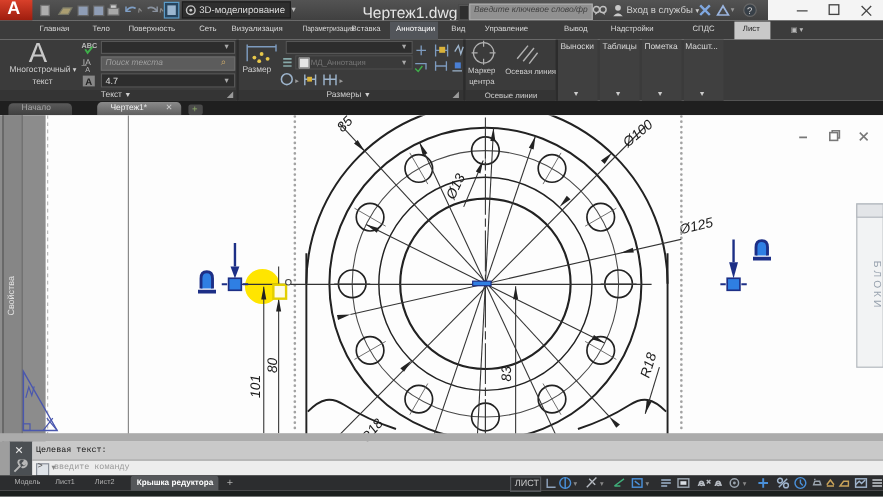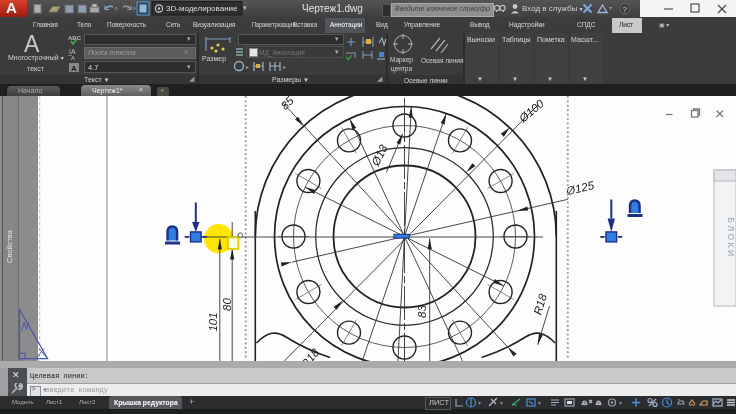--- a/index.html
+++ b/index.html
@@ -28,21 +28,21 @@
   <path d="M134 7 l2 2.5 m-2 -2.5 l-0.5 3.5" stroke="#888" stroke-width="1"></path>
  </g>
  <rect x="137" y="2" width="12" height="13" fill="#27455f" stroke="#5a9bc8"></rect>
  <rect x="139.5" y="4.5" width="7" height="8" fill="#9ab6d0"></rect>
  <rect x="152" y="1.5" width="90" height="13.5" fill="#2e2e2e" stroke="#1d1d1d"></rect>
  <circle cx="159" cy="8.5" r="3.6" fill="none" stroke="#c8c8c8" stroke-width="1.2"></circle>
     <circle cx="159" cy="8.5" r="1.2" fill="#c8c8c8"></circle>
 </svg>
 <div class="tx" style="left:166px;top:3.5px;color:#ddd;font-size:8px;">3D-моделирование</div>
 <div class="tx" style="left:243px;top:4px;color:#bbb;font-size:7px;">▾</div>
-<div class="tx" style="left:302px;top:3px;color:#e3e3e3;font-size:10px;">Чертеж1.dwg</div>
+<div class="tx" style="left:302px;top:3px;color:#e3e3e3;font-size:13px;">Чертеж1.dwg</div>
 <div class="ab" style="left:382px;top:3.5px;width:7px;height:11px;background:#2e2e2e;border:1px solid #555;"></div>
 <div class="ab" style="left:391px;top:3px;width:101px;height:12px;background:#909090;border:1px solid #aaa;"></div>
 <div class="tx" style="left:395px;top:5px;width:95px;overflow:hidden;color:#3f3f3f;font-size:7px;font-style:italic;">Введите ключевое слово/фразу</div>
 <svg class="ab" style="left:492px;top:2px;" width="148" height="14">
  <circle cx="5" cy="6" r="2.6" fill="none" stroke="#c0c0c0" stroke-width="1.2"></circle>
     <circle cx="10.5" cy="6" r="2.6" fill="none" stroke="#c0c0c0" stroke-width="1.2"></circle>
     <path d="M4 10 l2 -2 m4 0 l2 2" stroke="#c0c0c0"></path>
  <circle cx="23" cy="4.5" r="2.4" fill="#c8c8c8"></circle>
     <path d="M19 11.5 q4 -5 8 0" fill="#c8c8c8"></path>
  <path d="M91.5 2.5 l4 4 4 -4 m-8 8 l4 -4 4 4" stroke="#7fa7e0" stroke-width="2" fill="none"></path>
@@ -314,21 +314,21 @@
 
 <div id="cmd">
  <div class="ab" style="left:0;top:361px;width:736px;height:7px;background:#ababab;"></div>
  <div class="ab" style="left:0;top:368px;width:8px;height:28px;background:#9e9e9e;"></div>
  <div class="ab" style="left:8px;top:368px;width:19px;height:28px;background:#4b4f53;"></div>
  <div class="tx" style="left:12px;top:370px;font-size:9px;color:#e8e8e8;">✕</div>
  <svg class="ab" style="left:10px;top:383px;" width="14" height="12">
       <path d="M2 10 L7 5 M7 5 a3 3 0 1 1 4 -4 l-2 2 1 1 2 -2 a3 3 0 0 1 -4 4" stroke="#b8b8b8" stroke-width="1.6" fill="none"></path>
     </svg>
  <div class="ab" style="left:27px;top:368px;width:709px;height:15px;background:#c9c9c9;border-bottom:1px solid #9e9e9e;"></div>
- <div class="tx" style="left:30px;top:372px;font-size:7px;color:#1a1a1a;font-family:'Liberation Mono',monospace;">Целевая линии:</div>
+ <div class="tx" style="left:30px;top:372px;font-size:7px;color:#1a1a1a;font-family:'Liberation Mono',monospace;">Целевая текст:</div>
  <div class="ab" style="left:27px;top:384px;width:709px;height:12px;background:#ededed;"></div>
  <div class="ab" style="left:30px;top:385.5px;width:9px;height:9px;background:#dfe3e8;border:1px solid #8a9099;"></div>
  <div class="tx" style="left:31.5px;top:385px;font-size:7px;color:#555;">&gt;</div>
  <div class="tx" style="left:43px;top:386px;font-size:7px;color:#888;">▾</div>
  <div class="tx" style="left:45px;top:386px;font-size:7px;color:#999;font-family:'Liberation Mono',monospace;">введите команду</div>
 </div>
 
 <div id="bottom">
  <div class="ab" style="left:0;top:396px;width:736px;height:13px;background:#2c2d2f;"></div>
  <div class="ab" style="left:0;top:409px;width:736px;height:5px;background:#1b201e;"></div>

